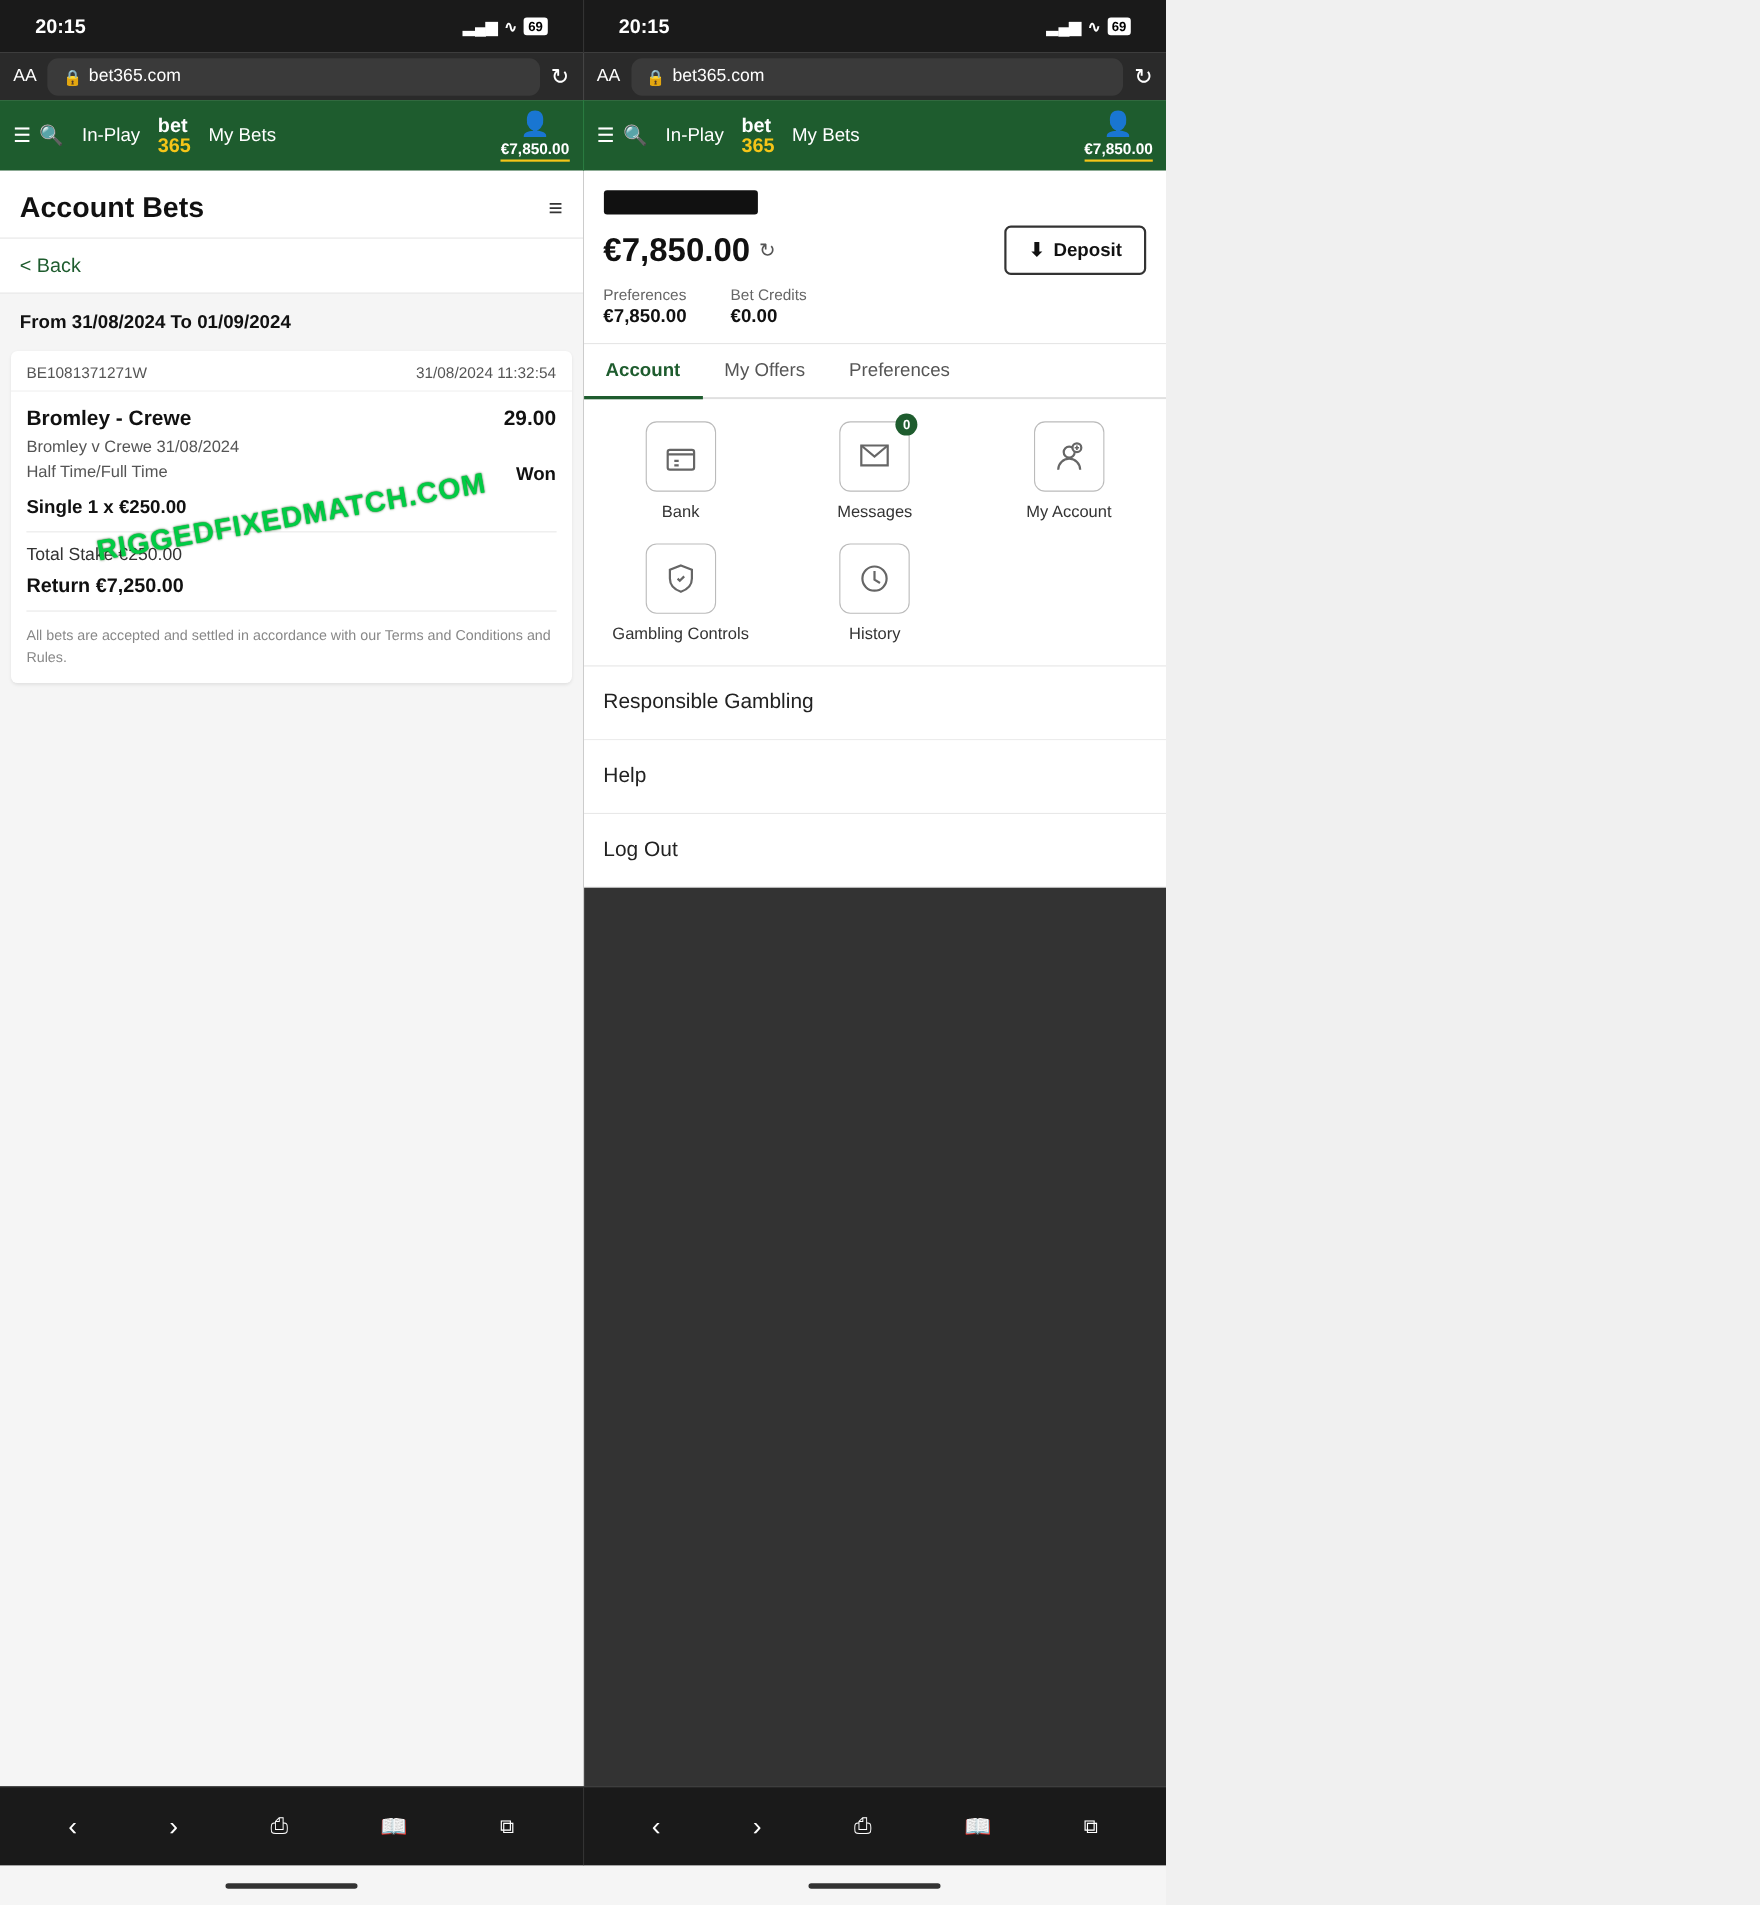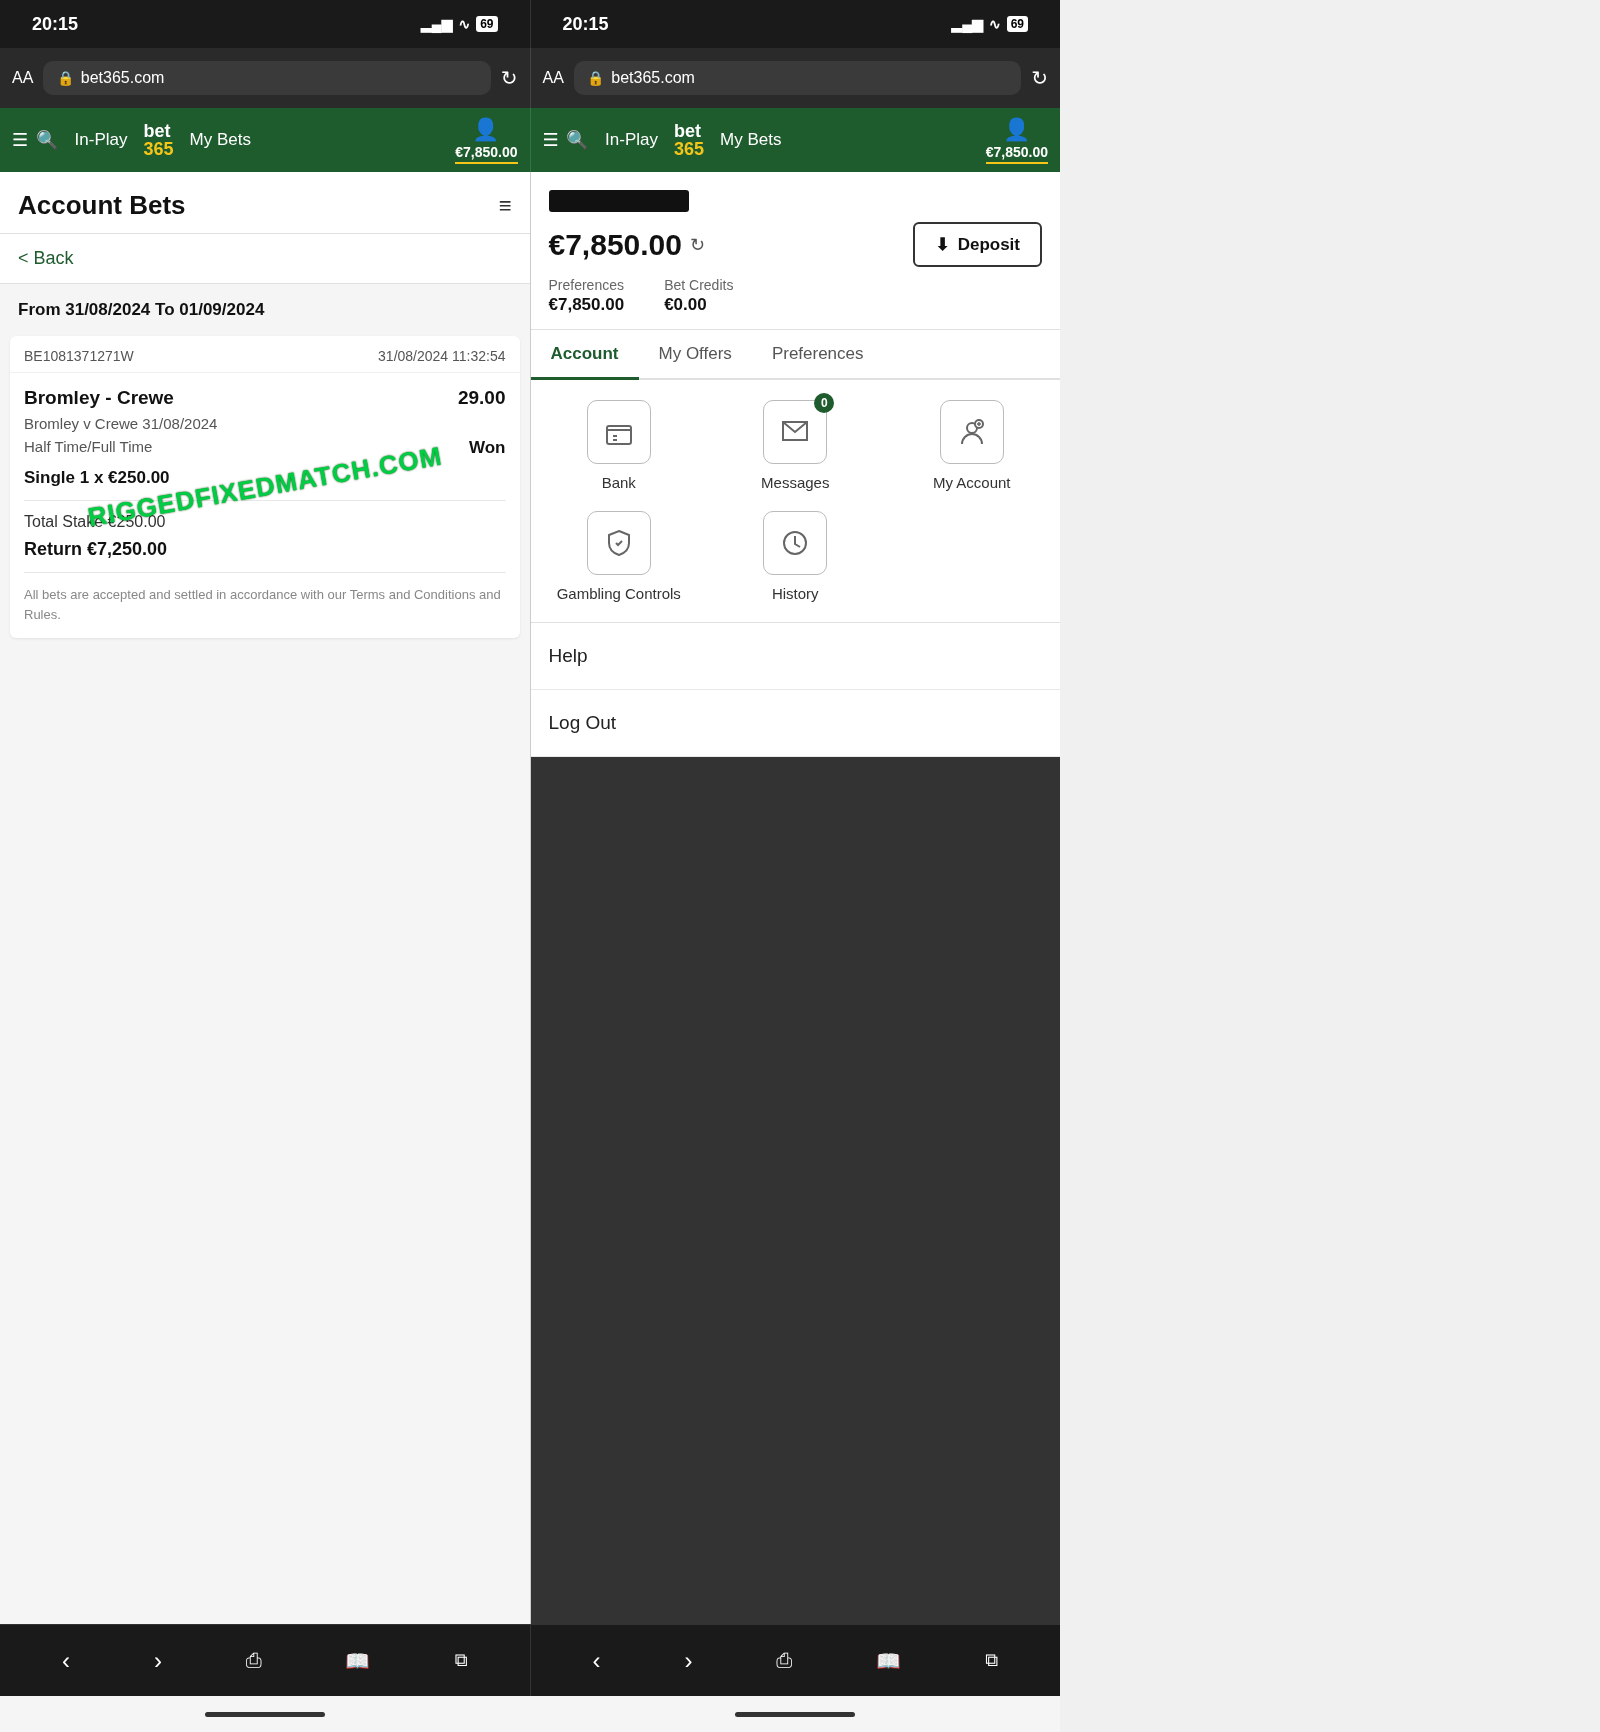--- a/index.html
+++ b/index.html
@@ -45,21 +45,21 @@
       border-radius: 3px;
       padding: 1px 4px;
       font-size: 12px;
       font-weight: bold;
     }
 
     
     .browser-bars {
       display: flex;
       width: 100%;
-      height: 60px;
+      height: 43px;
       background: #2a2a2a;
     }
     .browser-bar {
       flex: 1;
       display: flex;
       align-items: center;
       padding: 0 12px;
       gap: 10px;
     }
     .browser-bar + .browser-bar {
@@ -722,20 +722,21 @@
           <div class="grid-icon-wrap">
             <svg width="32" height="32" viewBox="0 0 32 32" fill="none" stroke="#666" stroke-width="2">
               <circle cx="16" cy="16" r="11"></circle>
               <path d="M16 9v8l5 3"></path>
             </svg>
           </div>
           <span class="grid-label">History</span>
         </div>
       </div>
 
+      <div class="menu-item">Responsible Gambling</div>
       <div class="menu-item">Help</div>
       <div class="menu-item">Log Out</div>
 
       <div style="flex:1; background: #333; min-height: 60px;"></div>
     </div>
   </div>
 </div>
 
 <div class="bottom-bars">
   <div class="bottom-bar">

